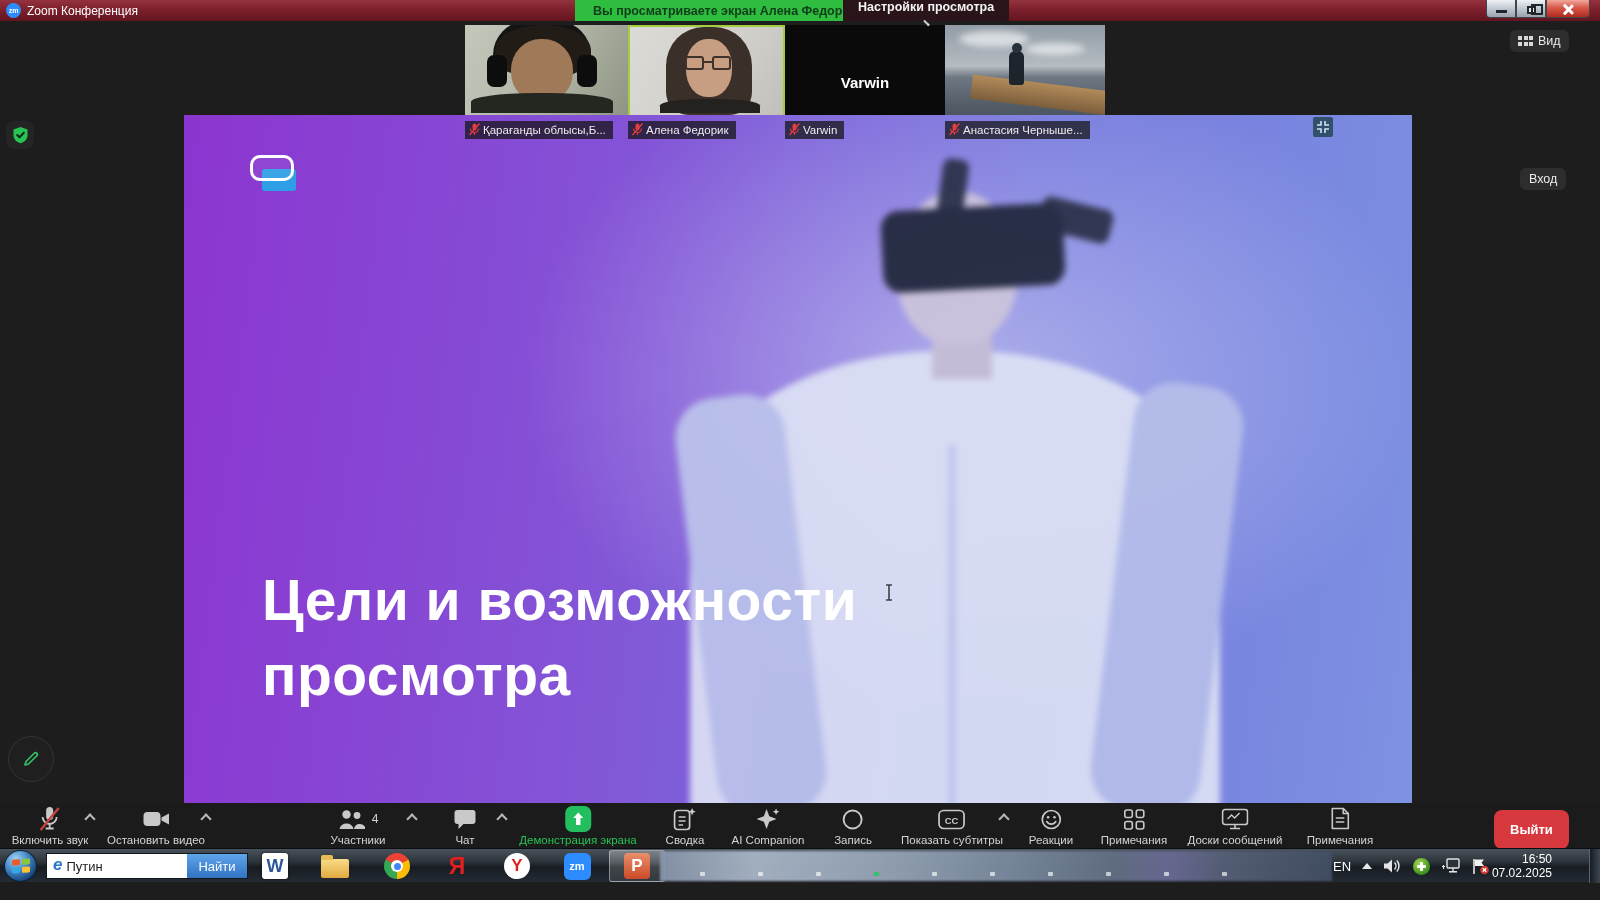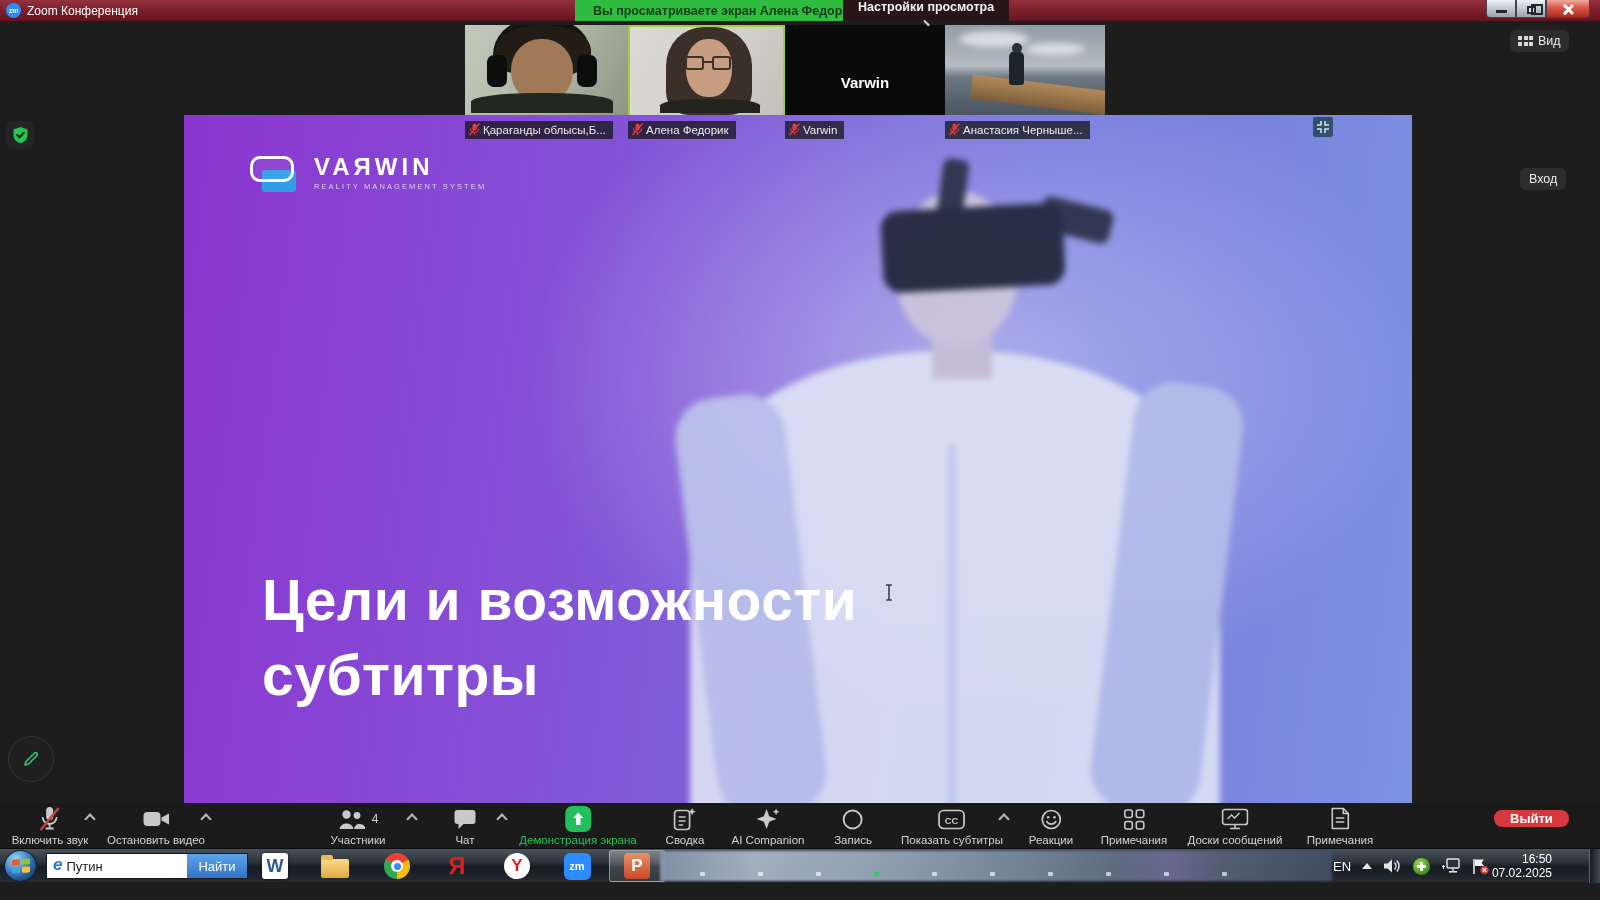--- a/index.html
+++ b/index.html
@@ -110,21 +110,21 @@
   .tbi { position:absolute; top:3px; transform:translateX(-50%); display:flex; flex-direction:column;
     align-items:center; cursor:pointer; }
   .tbi .ic { height:26px; display:flex; align-items:center; justify-content:center; gap:4px; }
   .tbi .lbl { font-size:11.5px; color:#d4d4d4; margin-top:2px; white-space:nowrap;text-align:right; }
   .tbi.green .lbl { color:#27c454; }
   .pcount { color:#d4d4d4; font-size:12px; margin-left:2px; }
   .chev-up { position:absolute; top:12px; width:8px; height:8px; border-left:2px solid #b8b8b8; border-top:2px solid #b8b8b8;
     transform:rotate(45deg); cursor:pointer; z-index:31;}
   .share-ic { width:26px; height:26px; background:#23bf5f; border-radius:7px; display:flex; align-items:center; justify-content:center; }
   .leave-btn { position:absolute; left:1494px; top:7px; background:#d7383e; color:#fff; font-weight:bold;
-    font-size:13px; padding:1px 16px; border-radius:8px; cursor:pointer; }
+    font-size:13px; padding:12px 16px; border-radius:8px; cursor:pointer; }
 
   
   .taskbar { position:absolute; left:0; top:848px; width:1600px; height:34px;
     background:linear-gradient(180deg,#49525a 0%,#2b323a 40%,#171c22 55%,#242b33 100%);
     border-top:1px solid #0a0d10; z-index:40; }
   .start-orb { position:absolute; left:4px; top:1px; width:33px; height:32px; border-radius:50%;
     background:radial-gradient(circle at 35% 28%, #9fd8f5 0%, #3e7fc0 45%, #143e70 80%, #0c2a50 100%);
     border:1px solid #0c2236; display:flex; align-items:center; justify-content:center; cursor:pointer;}
   .orb-flag { display:grid; grid-template-columns:8px 8px; grid-template-rows:6px 6px; gap:1.5px; transform:skewY(-4deg); }
   .orb-flag i { border-radius:1.5px; display:block; }
@@ -293,28 +293,24 @@
       <div class="p-head"></div>
       <div class="p-straptop"></div>
       <div class="p-strap"></div>
       <div class="p-headset"></div>
     </div>
     <div class="logo">
       <div class="logo-mark">
         <div class="blue"></div>
           <div class="white"></div>
       </div>
-      <div class="logo-txt">
-        <div class="main">VAЯWIN</div>
-        <div class="sub">REALITY MANAGEMENT SYSTEM</div>
-      </div>
     </div>
     <div class="slide-title">
       <div>Цели и возможности</div>
-      <div>субтитры</div>
+      <div>просмотра</div>
     </div>
     <div class="expand-btn">
       <svg width="14" height="14" viewBox="0 0 14 14">
           <path d="M1 5 L5 5 L5 1 M9 1 L9 5 L13 5 M13 9 L9 9 L9 13 M5 13 L5 9 L1 9" stroke="#cfe3ef" stroke-width="1.6" fill="none"></path>
         </svg>
     </div>
     <div class="ibeam">
       <svg width="10" height="17" viewBox="0 0 10 17">
           <path d="M2 1 h6 M2 16 h6 M5 1 v15" stroke="#101018" stroke-width="1.6"></path>
           <path d="M2 1 h6 M2 16 h6 M5 1 v15" stroke="rgba(255,255,255,.55)" stroke-width="3" opacity=".35"></path>

